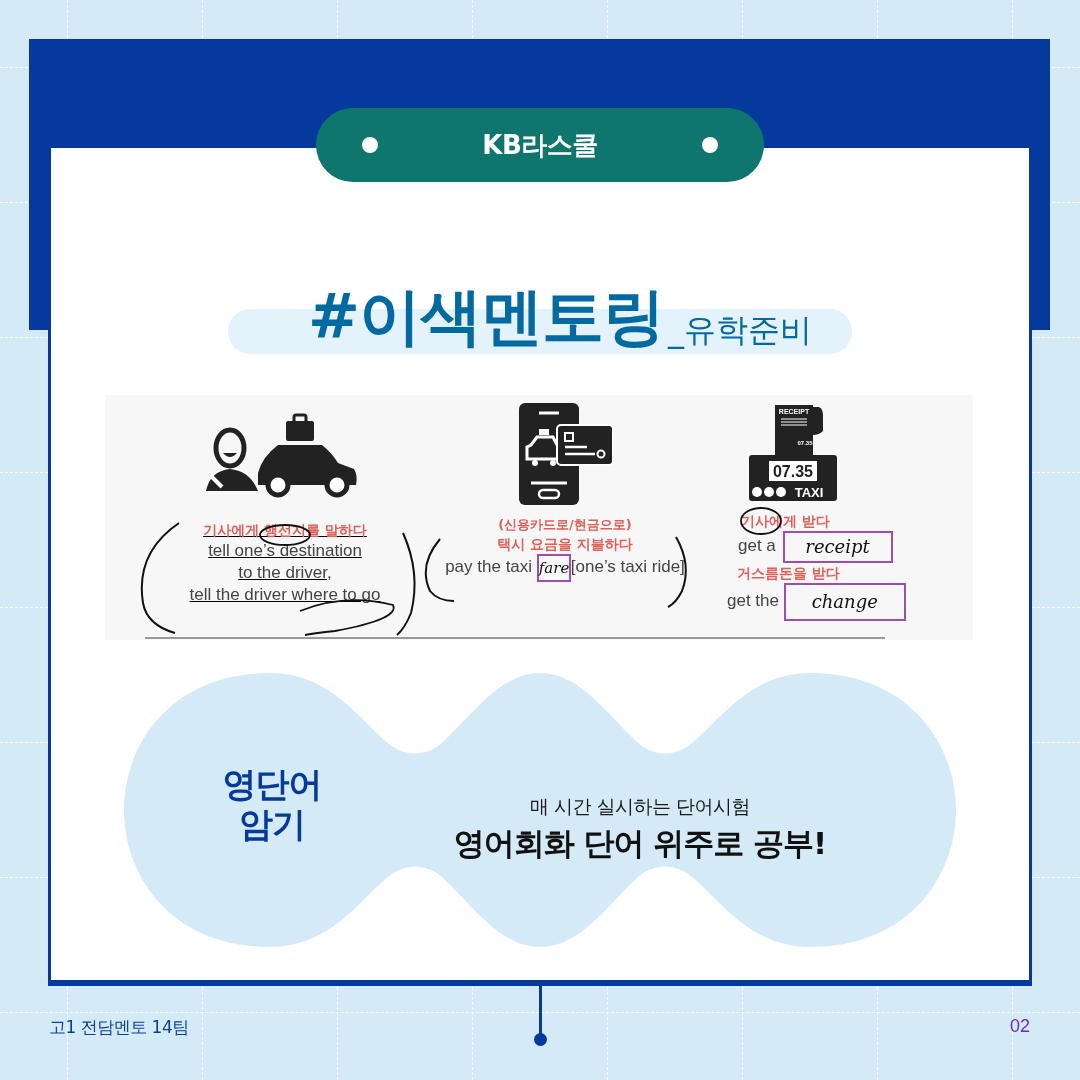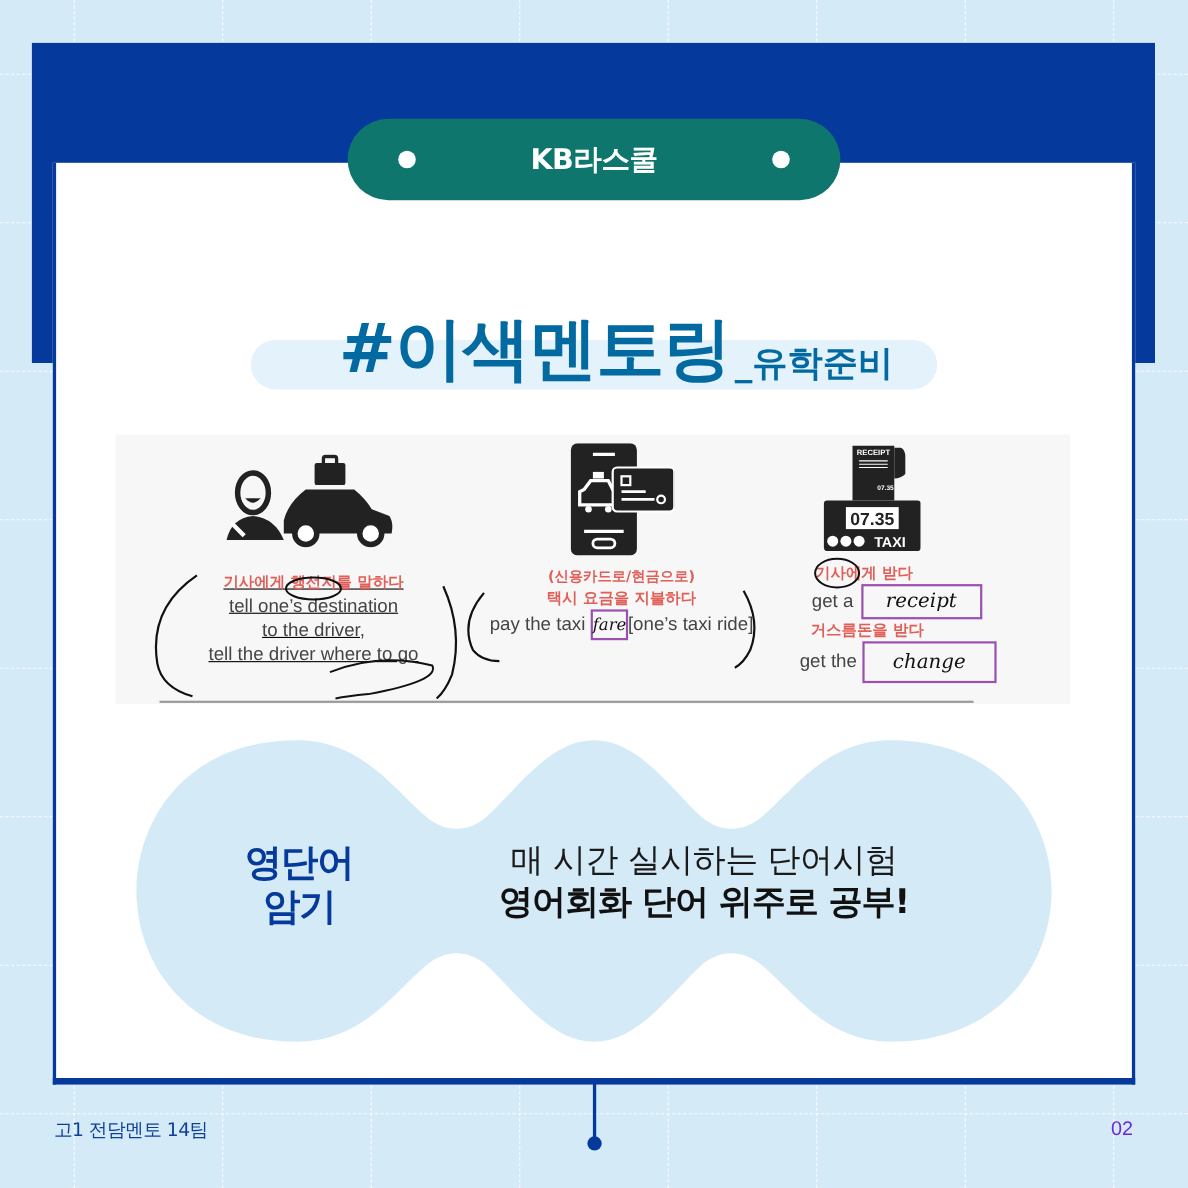--- a/index.html
+++ b/index.html
@@ -52,21 +52,21 @@
       position: absolute; left: 268px; top: 268px; height: 80px;
       display: flex; align-items: flex-end; white-space: nowrap;
       color: #0369a1;
       margin-left: 40px;
     }
     .title-main {
       font-size: 62px; font-weight: bold; letter-spacing: -1px; line-height: 1;
       font-family: "DejaVu Sans", sans-serif;
     }
     .title-sub {
-      font-size: 32px; font-weight: bold; line-height: 1; margin-left: 4px;
+      font-size: 32px; font-weight: normal; line-height: 1; margin-left: 4px;
       margin-bottom: 2px; font-family: "DejaVu Sans", sans-serif;
     }
     .panel {
       position: absolute; left: 105px; top: 395px; width: 868px; height: 245px;
       background: #f7f7f7;
     }
     .panel-divider {
       position: absolute; left: 40px; top: 242px; width: 740px; height: 2px;
       background: #9a9a9a;
     }
@@ -81,21 +81,21 @@
     }
     .blob-wrap { position: absolute; left: 120px; top: 665px; width: 840px; height: 290px; }
     .blob-label {
       position: absolute; left: 212px; top: 764px; width: 120px; text-align: center;
       color: #053a9c; font-weight: bold; font-size: 34px; line-height: 40px;
       font-family: Liberation Sans, sans-serif; letter-spacing: -1px;
     }
     .blob-text {
       position: absolute; left: 400px; top: 766px; width: 480px; text-align: center;
     }
-    .blob-line1 { font-size: 30px; color: #1a1a1a; line-height: 34px; letter-spacing: -0.5px; }
+    .blob-line1 { font-size: 19px; color: #1a1a1a; line-height: 34px; letter-spacing: -0.5px; margin-top: 23px; }
     .blob-line2 { font-size: 31px; color: #111; font-weight: bold; line-height: 40px; letter-spacing: -1px; }
     .footer-left {
       position: absolute; left: 49px; top: 1016px; font-size: 17px; color: #0c3f96;
       font-family: "DejaVu Sans", sans-serif; letter-spacing: -0.5px;
     }
     .footer-right {
       position: absolute; right: 50px; top: 1016px; font-size: 18px; color: #6d28d9;
       font-family: "Liberation Sans", sans-serif;
     }
     .connector-line {

